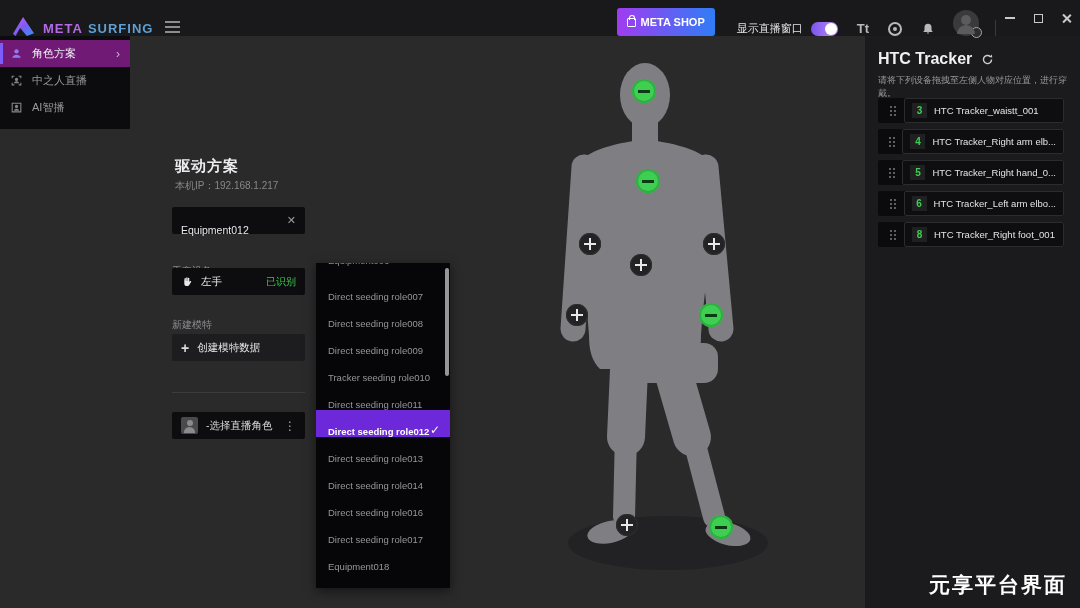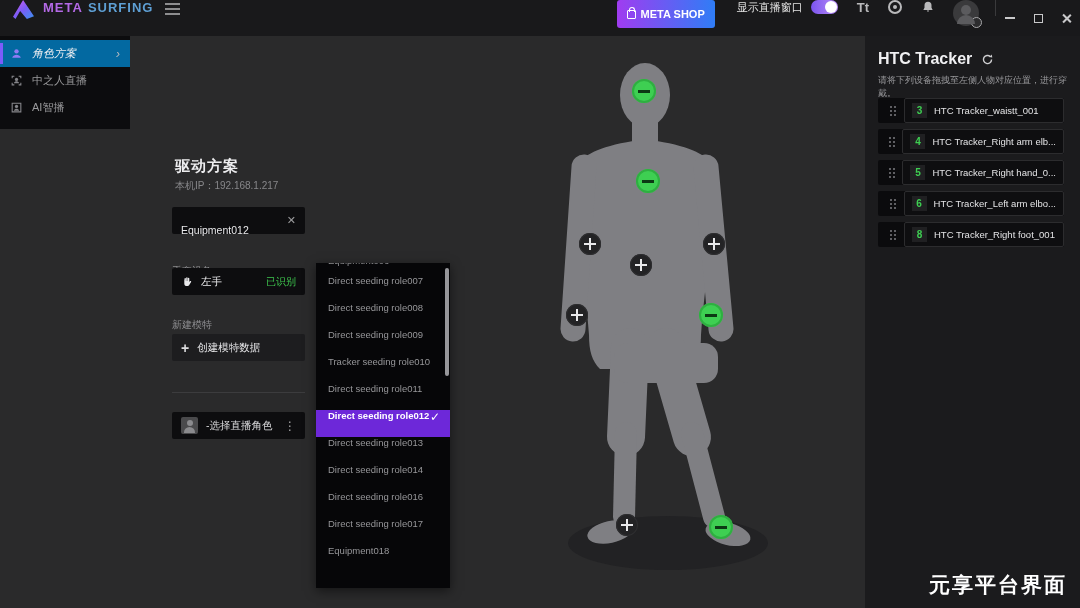--- a/index.html
+++ b/index.html
@@ -2,21 +2,21 @@
 <html><head>
 <meta charset="utf-8">
 <style>
   * { margin:0; padding:0; box-sizing:border-box; }
   html,body { width:1080px; height:608px; background:#2a2a2b; overflow:hidden;
               font-family:"Liberation Sans","DejaVu Sans",sans-serif; }
   .app { position:relative; width:1080px; height:608px; background:#2a2a2b; }
 
   
   .titlebar { position:absolute; left:0; top:0; width:1080px; height:36px;
-              background:#19191b; display:flex; align-items:flex-start; z-index:50; }
+              background:#19191b; display:flex; align-items:flex-end; z-index:50; }
   .logo { width:21px; height:19px; margin-left:13px;
           background:linear-gradient(140deg,#c95cf0 10%,#7b5cf5 50%,#3f8df0 95%);
           clip-path:polygon(48% 0,100% 86%,66% 100%,34% 58%,12% 100%,0 88%); }
   .brand { margin-left:9px; font-size:13px; font-weight:bold; letter-spacing:1px; }
   .brand .meta { color:#b469e6; } .brand .surfing { color:#5e9fd4; margin-left:5px; }
   .hamburger { margin-left:12px; width:15px; cursor:pointer; }
   .hamburger i { display:block; height:2px; background:#8d8d8f; margin:3px 0; }
   .tb-spacer { flex:1; }
   .shop-btn { height:28px; padding:0 10px; border:none; border-radius:3px; cursor:pointer;
               background:linear-gradient(90deg,#a03cf0,#2f7df6); color:#fff; font-weight:bold;
@@ -53,21 +53,21 @@
   .win-close::before,.win-close::after { content:""; position:absolute; left:5px; top:0;
              width:1.5px; height:11px; background:#c9c9cb; }
   .win-close::before { transform:rotate(45deg);} .win-close::after { transform:rotate(-45deg);}
 
   
   .sidebar { position:absolute; left:0; top:36px; width:130px; background:#0c0c0e;
              padding:4px 0 8px 0; z-index:40; }
   .side-item { height:27px; display:flex; align-items:center; padding:0 10px; gap:9px;
                color:#9a9a9c; font-size:11px; cursor:pointer; position:relative; }
   .side-item svg { width:13px; height:13px; fill:#86868a; }
-  .side-item.active { color:#efeff2; background:#0369a1;font-style:italic; }
+  .side-item.active { color:#efeff2; background:#701a75; }
   .side-item.active svg { fill:#8f7bf5; }
   .side-item.active::before { content:""; position:absolute; left:0; top:3px; bottom:3px;
                               width:3px; background:#7c5cfa; }
   .side-chevron { margin-left:auto; color:#bdbdc0; font-size:12px; }
 
   
   .drv-title { position:absolute; left:175px; top:157px; font-size:15px; font-weight:bold;
                color:#ededef; letter-spacing:1px; }
   .drv-ip { position:absolute; left:175px; top:179px; font-size:10px; color:#87878a; }
   .field { position:absolute; left:172px; width:133px; height:27px; background:#0d0d0f;
@@ -93,21 +93,21 @@
   .role-ava::after { content:""; position:absolute; left:3px; top:9.5px; width:11px; height:6px;
                      border-radius:6px 6px 0 0; background:#8b8b8e; }
   .role-field .val { flex:1; color:#d8d8da; font-size:10.5px; }
   .kebab { color:#a8a8aa; font-size:12px; cursor:pointer; }
 
   
   .dropdown { position:absolute; left:316px; top:263px; width:134px; height:325px;
               background:#060608; overflow:hidden; z-index:30; box-shadow:0 3px 10px rgba(0,0,0,.5); }
   .dd-partial { height:12px; overflow:hidden; }
   .dd-partial span { display:block; margin-top:-8px; padding-left:12px; color:#8f8f92; font-size:9.5px; }
-  .dd-item { height:27px; display:flex; align-items:flex-start; padding:0 10px 0 12px;
+  .dd-item { height:27px; display:flex; align-items:flex-end; padding:0 10px 0 12px;
              color:#97979a; font-size:9.5px; cursor:pointer; }
   .dd-item.selected { background:#6d28d9; color:#fff; font-weight:bold; }
   .dd-item .check { margin-left:auto; color:#fff; font-size:12px; }
   .dd-scroll { position:absolute; right:1px; top:5px; width:4px; height:108px;
                background:#96969a; border-radius:2px; }
 
   
   .figure-svg { position:absolute; left:540px; top:55px; width:250px; height:520px; }
   .marker { position:absolute; border-radius:50%; cursor:pointer; z-index:20; }
   .marker.assigned { width:24px; height:24px; background:#3ecf52;

